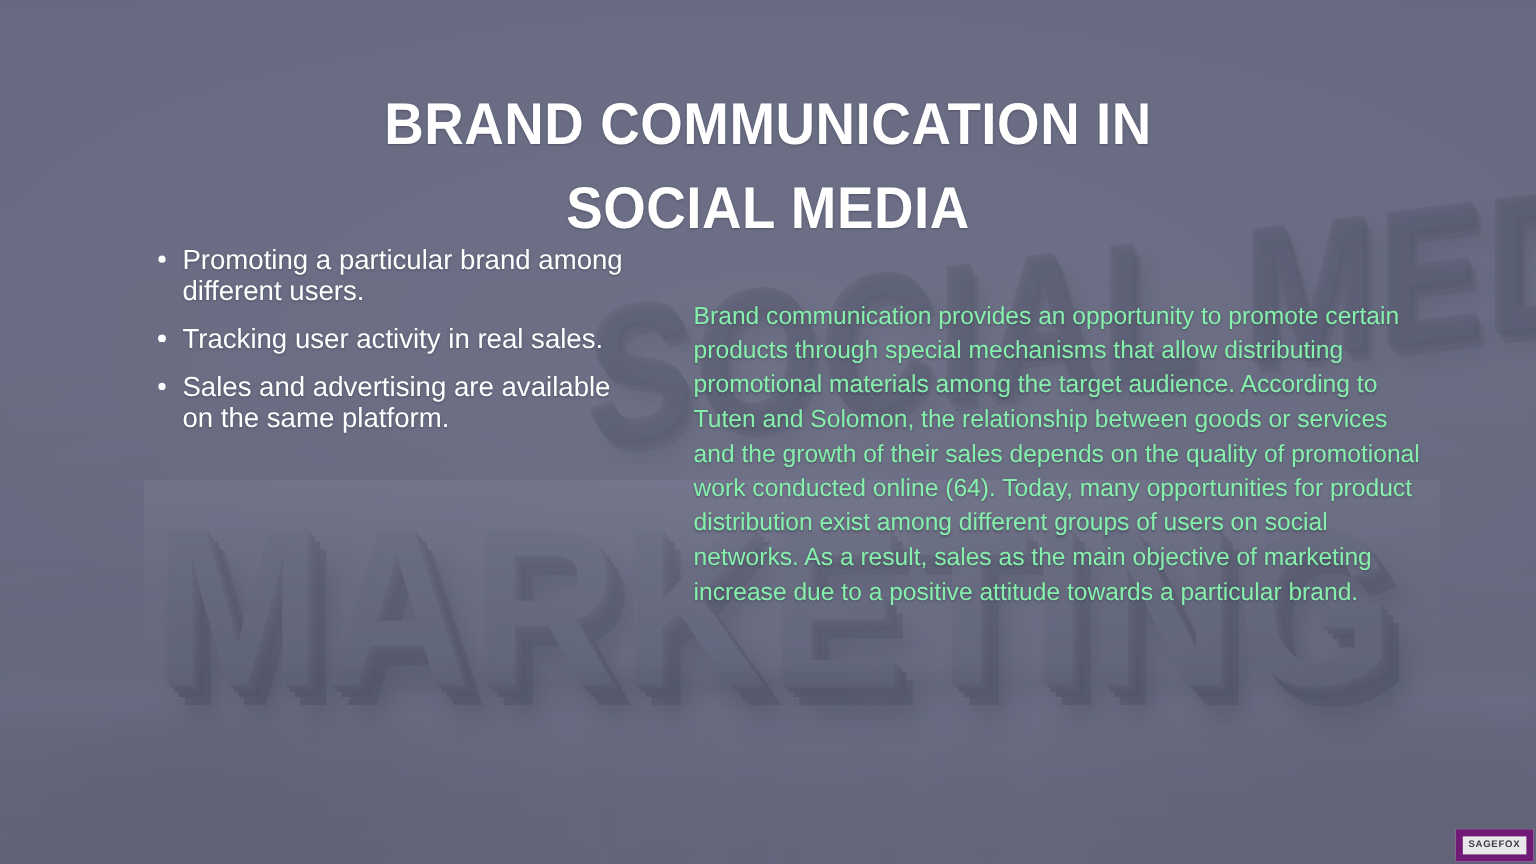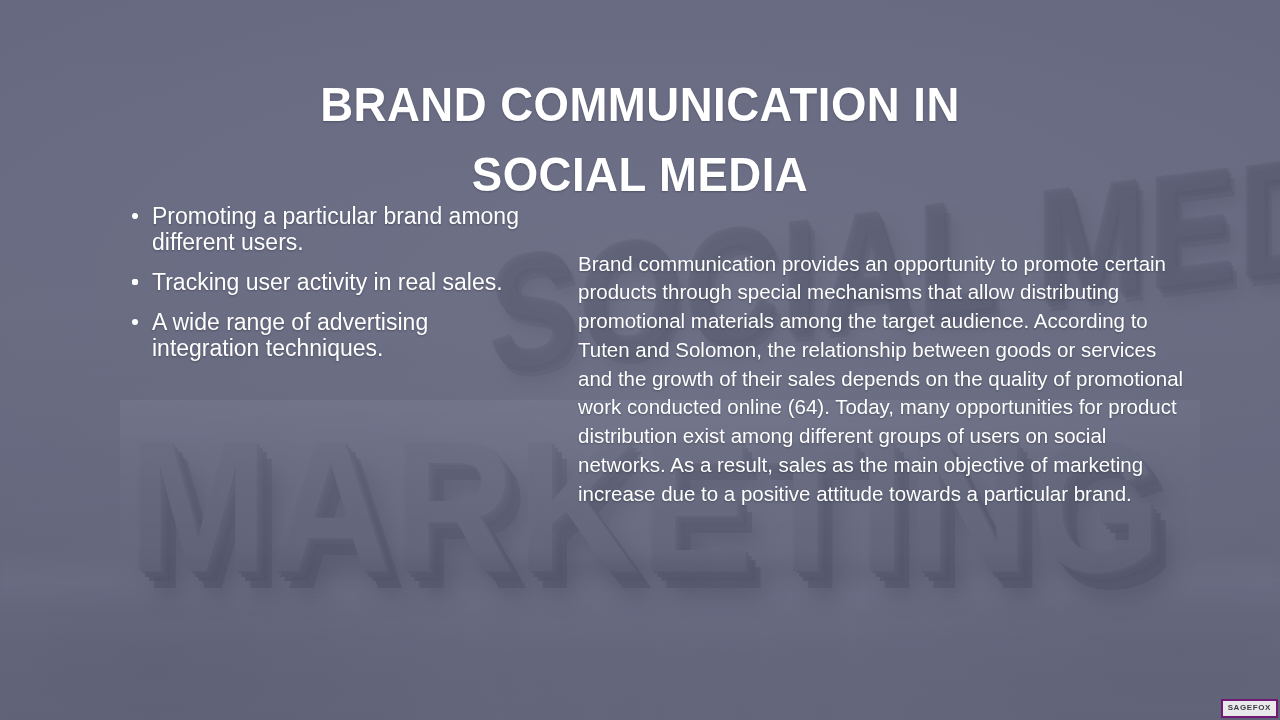--- a/index.html
+++ b/index.html
@@ -196,41 +196,41 @@
     border-radius: 50%;
     background: #ffffff;
   }
 
   
   .body-paragraph {
     position: absolute;
     left: 578px;
     top: 229px;
     width: 614px;
-    color: #ffffff;
+    color: #86efac;
     font-family: "Liberation Sans", sans-serif;
     font-size: 20.5px;
     line-height: 28.8px;
     text-shadow: 0 1px 2px rgba(50,52,68,0.55);
   }
 
   
   .watermark {
     position: absolute;
     right: 2px;
     bottom: 2px;
     padding: 2px 5px 3px 5px;
     background: #e9e9ec;
     color: #3b3b44;
     font-family: "Liberation Sans", sans-serif;
     font-size: 8px;
     font-weight: bold;
     letter-spacing: 0.6px;
     line-height: 10px;
-    border: 2px solid #701a75;
+    border: 6px solid #701a75;
   }
 </style>
 </head>
 <body>
 
 <div id="slide">
 
   <div class="bg-scene">
     <div class="bg-wall"></div>
     <div class="bg-floor"></div>
@@ -263,21 +263,21 @@
       </li>
       <li class="bullet-item">
         <span class="bullet-marker"></span>
       </li>
       <li class="bullet-item">
         <span class="bullet-marker"></span>
         <span>Tracking user activity in real sales.</span>
       </li>
       <li class="bullet-item">
         <span class="bullet-marker"></span>
-        <span>A wide range of advertising integration techniques.</span>
+        <span>Sales and advertising are available on the same platform.</span>
       </li>
     </ul>
 
     <p class="body-paragraph">Brand communication provides an opportunity to promote certain products through special mechanisms that allow distributing promotional materials among the target audience. According to Tuten and Solomon, the relationship between goods or services and the growth of their sales depends on the quality of promotional work conducted online (64). Today, many opportunities for product distribution exist among different groups of users on social networks. As a result, sales as the main objective of marketing increase due to a positive attitude towards a particular brand.</p>
 
     <div class="watermark">SAGEFOX</div>
   </div>
 
 </div>
 

